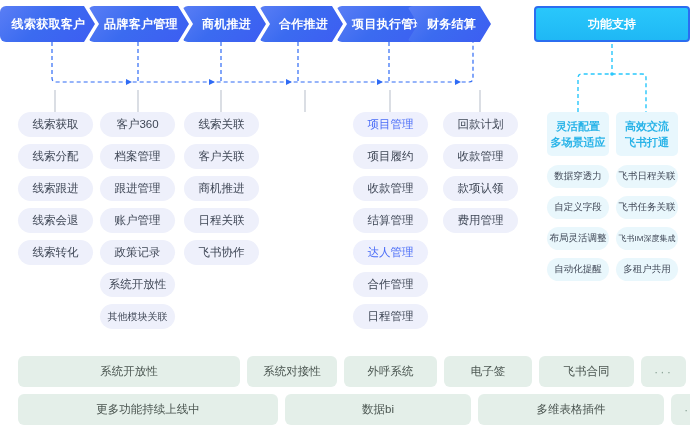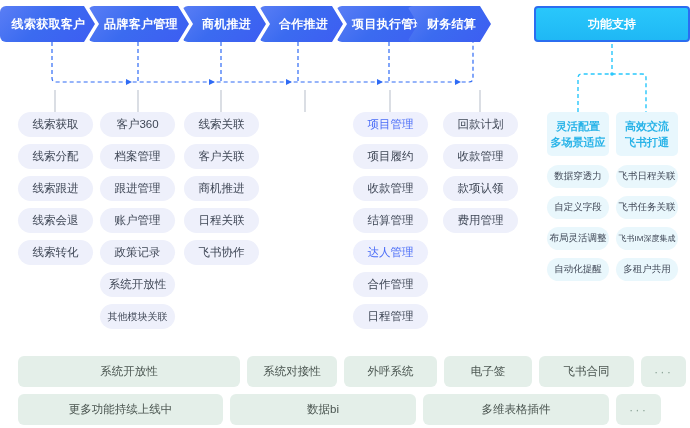--- a/index.html
+++ b/index.html
@@ -212,19 +212,19 @@
 
   <div class="mrow" id="mrow1" style="left:18px;top:356px;">
       <div class="mcell" style="width: 222px;">系统开放性</div>
       <div class="mcell" style="width: 90px;">系统对接性</div>
       <div class="mcell" style="width: 93px;">外呼系统</div>
       <div class="mcell" style="width: 88px;">电子签</div>
       <div class="mcell" style="width: 95px;">飞书合同</div>
       <div class="mcell dots" style="width: 45px;">···</div>
     </div>
   <div class="mrow" id="mrow2" style="left:18px;top:394px;">
-      <div class="mcell" style="width: 205px;">更多功能持续上线中</div>
+      <div class="mcell" style="width: 260px;">更多功能持续上线中</div>
       <div class="mcell" style="width: 186px;">数据bi</div>
       <div class="mcell" style="width: 186px;">多维表格插件</div>
       <div class="mcell dots" style="width: 45px;">···</div>
     </div>
 
 </div>
 
 </body></html>

